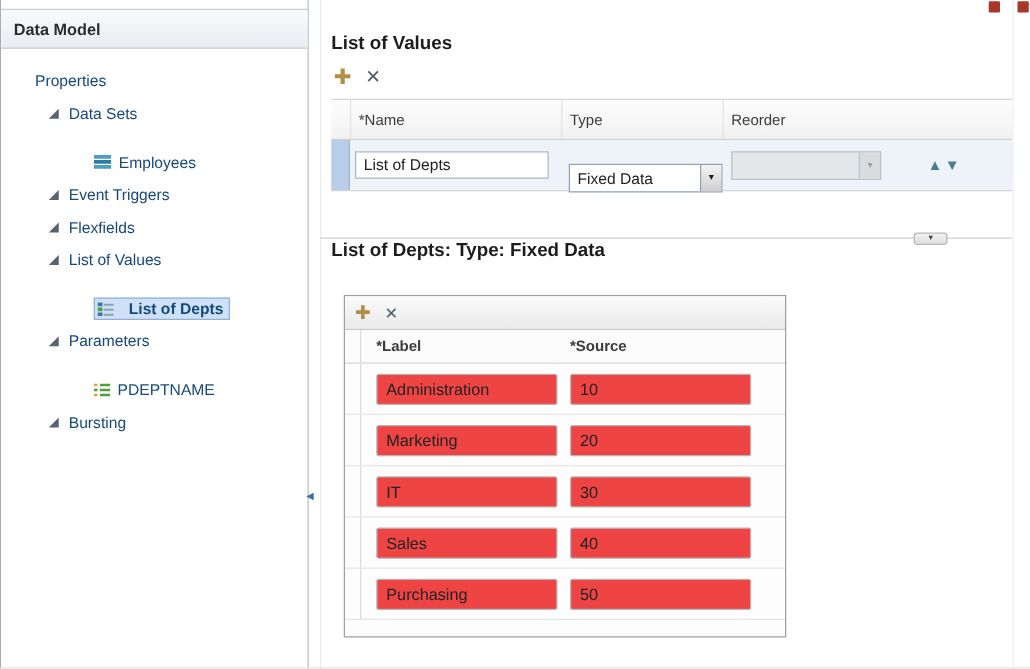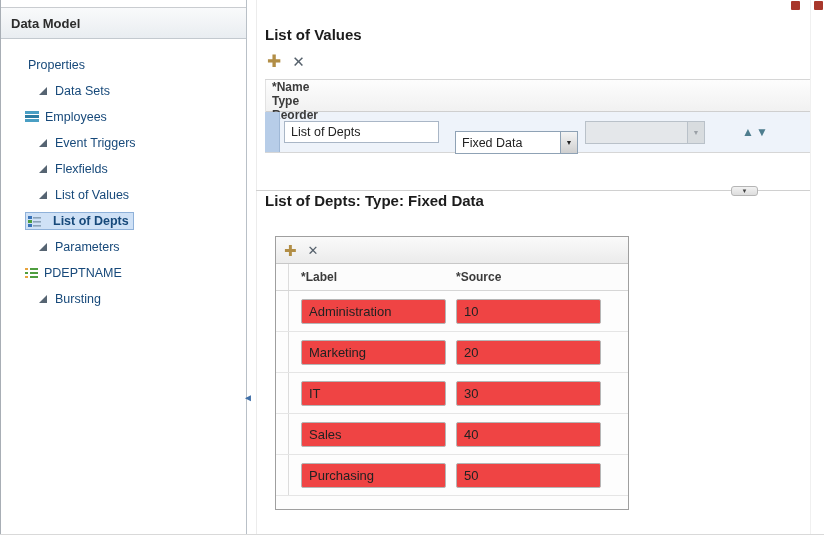--- a/index.html
+++ b/index.html
@@ -17,41 +17,41 @@
   .sidebar-header {
     margin-top:7px; height:32px; display:flex; align-items:center; padding:0 10px;
     border-top:1px solid #c9ccd0; border-bottom:1px solid #c3c9cf;
     background:linear-gradient(#f9fafb,#e9edf1);
     font-weight:bold; font-size:13px; color:#2c2c2c;
   }
   .tree { padding-top:13px; }
   .ti { height:26px; display:flex; align-items:center; font-size:12.5px; color:#17497a; cursor:default; white-space:nowrap; }
   .ti.lvl0 { padding-left:27px; }
   .ti.lvl1 { padding-left:38px; }
-  .ti.lvl2 { padding-left:24px; }
+  .ti.lvl2 { padding-left:74px;margin-top:13px; }
   .tri { width:0; height:0; border-left:8px solid transparent; border-bottom:8px solid #566472; margin-right:8px; flex:0 0 auto; }
   .ti .nicon { margin-right:6px; flex:0 0 auto; display:inline-flex; }
   .selwrap { display:flex; align-items:center; gap:6px; background:#cfe1f6; border:1px solid #8fb1d9; padding:1px 4px 1px 2px; font-weight:bold; }
   .vsplit { position:absolute; left:248px; top:0; width:9px; height:535px; background:#fff; border-right:1px solid #ececec; }
   .collapse-arrow { position:absolute; left:243px; top:392px; font-size:10px; color:#3f6fa8; cursor:pointer; }
 
   
   .h1 { position:absolute; font-size:15px; font-weight:bold; color:#1c1c1c; }
   .title-lov { left:265px; top:26px; }
   .title-detail { left:265px; top:192px; }
 
   .toolbar { position:absolute; display:flex; align-items:center; gap:11px; }
   .toolbar-lov { left:267px; top:53px; }
   .add-btn { color:#b28e46; font-size:17px; font-weight:bold; line-height:1; cursor:pointer; }
   .del-btn { color:#55606b; font-size:15px; font-weight:bold; line-height:1; cursor:pointer; }
 
   
   .lov-table { position:absolute; left:265px; top:79px; width:545px; }
   .lov-head { display:flex; height:33px; border-top:1px solid #d6d6d6; border-bottom:1px solid #cfcfcf;
-    background:linear-gradient(#fdfdfd,#f1f1f1); font-weight:bold; color:#3b3b3b;flex-direction:column; }
+    background:linear-gradient(#fdfdfd,#f1f1f1); font-weight:normal; color:#3b3b3b; }
   .lov-head > div { display:flex; align-items:center; padding-left:6px; border-left:1px solid #e2e2e2; }
   .lov-head > div:first-child { border-left:none; }
   .col-gutter { width:15px; padding-left:0 !important; }
   .col-name { width:169px; }
   .col-type { width:129px; }
   .col-ds { width:150px; }
   .col-reorder { flex:1;text-align:right; }
   .lov-row { display:flex; height:41px; background:#eef3fa; border-bottom:1px solid #d6d6d6; }
   .lov-row > div { display:flex; align-items:center; }
   .row-sel { width:15px; background:#b7cde8; border-right:1px solid #9fb8d6; }

